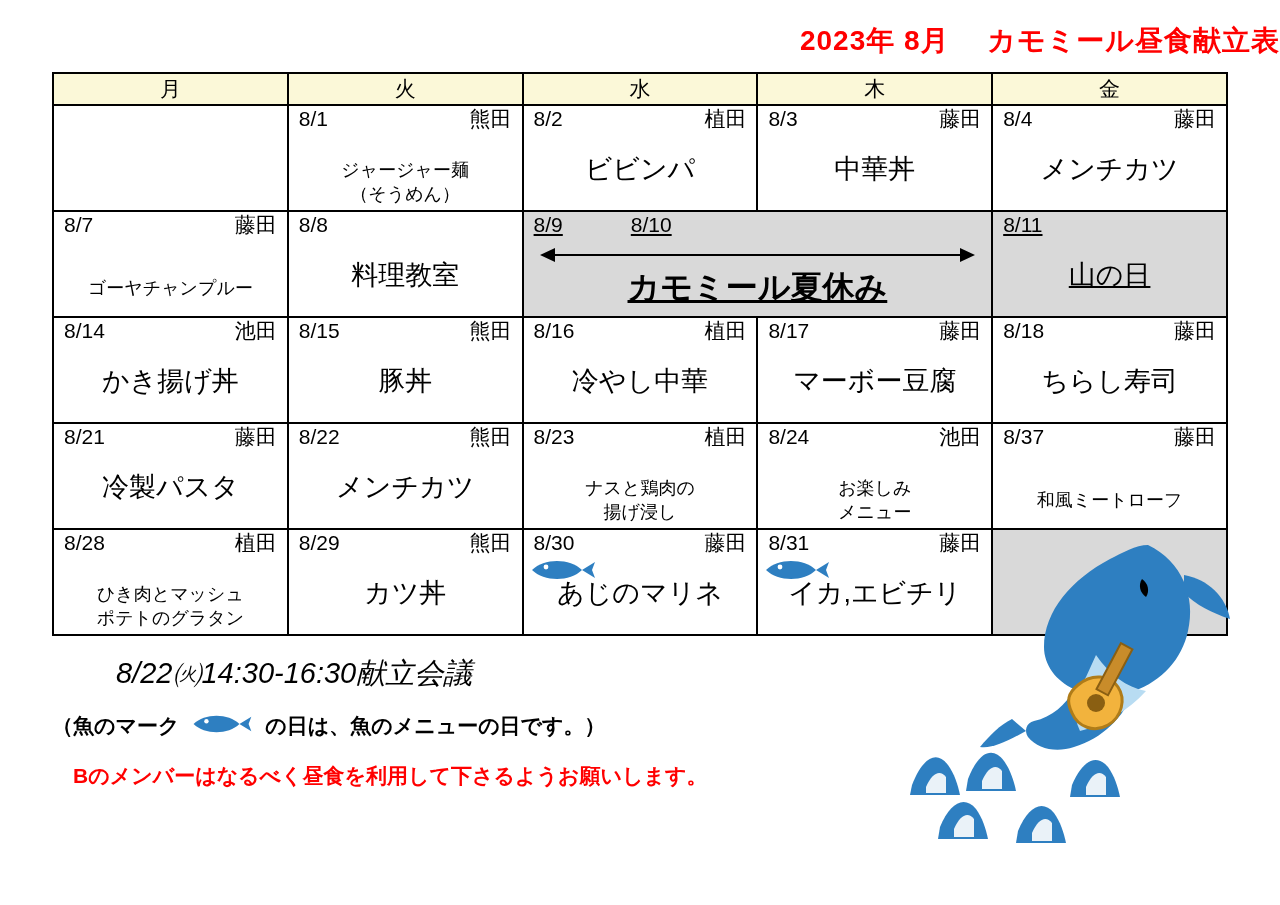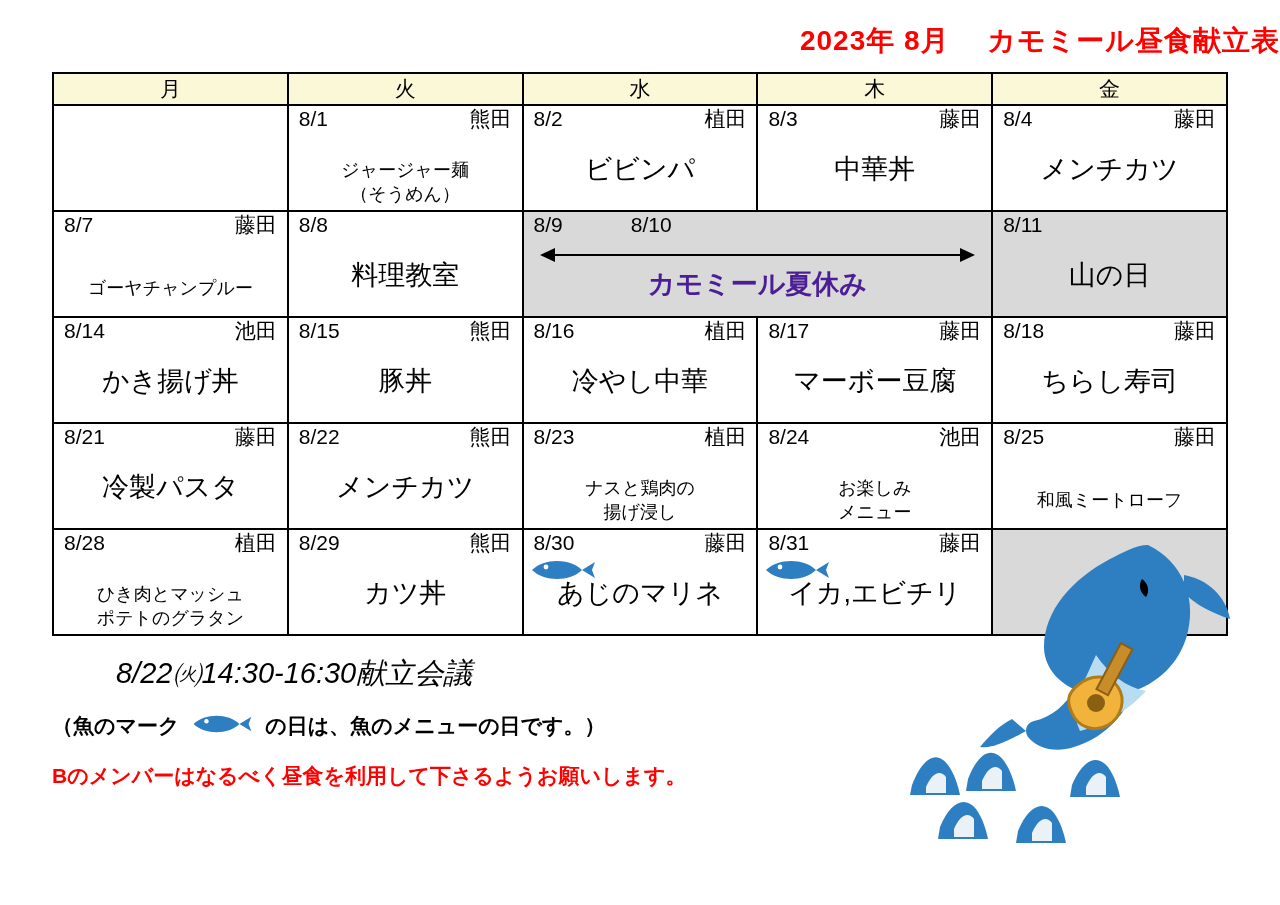--- a/index.html
+++ b/index.html
@@ -81,20 +81,21 @@
     white-space: nowrap;
   }
   .menu-sm {
     font-size: 18px;
     line-height: 1.35;
     white-space: nowrap;
     margin-top: 24px;
   }
   .gray {
     background: #d9d9d9;
+    text-decoration: underline;
   }
   .holiday-span {
     position: relative;
   }
   .arrow-row {
     position: relative;
     height: 30px;
   }
   .arrow-line {
     position: absolute;
@@ -115,22 +116,22 @@
   .arrow-line::before {
     left: -14px;
     border-right: 15px solid #000;
   }
   .arrow-line::after {
     right: -14px;
     border-left: 15px solid #000;
   }
   .holiday-text {
     text-align: center;
-    color: #4c1d95;
-    font-size: 27px;
+    color: #000000;
+    font-size: 32px;
     font-weight: bold;
     line-height: 1.1;
   }
   .fish-icon {
     display: inline-block;
     vertical-align: middle;
   }
 
   .notes {
     margin-top: 18px;
@@ -155,20 +156,21 @@
     white-space: nowrap;
     font-style: italic;
   }
   .note-gap { height: 16px; }
   .note-red {
     color: #ff0000;
     font-size: 21px;
     font-weight: bold;
     line-height: 1.6;
     white-space: nowrap;
+    margin-left: 21px;
   }
   .inline-fish {
     margin: 0 4px;
     vertical-align: middle;
   }
   .dolphin-art {
     position: absolute;
     right: 24px;
     bottom: 40px;
     width: 360px;
@@ -361,21 +363,21 @@
         <div class="cell-top">
           <span class="cell-date">8/24</span>
           <span class="cell-staff">池田</span>
         </div>
         <div class="cell-body">
           <div class="menu-sm">お楽しみ<br>メニュー</div>
         </div>
       </td>
       <td class="day-cell">
         <div class="cell-top">
-          <span class="cell-date">8/25</span>
+          <span class="cell-date">8/37</span>
           <span class="cell-staff">藤田</span>
         </div>
         <div class="cell-body">
           <div class="menu-sm">和風ミートローフ</div>
         </div>
       </td>
     </tr>
 
     <tr>
       <td class="day-cell">

